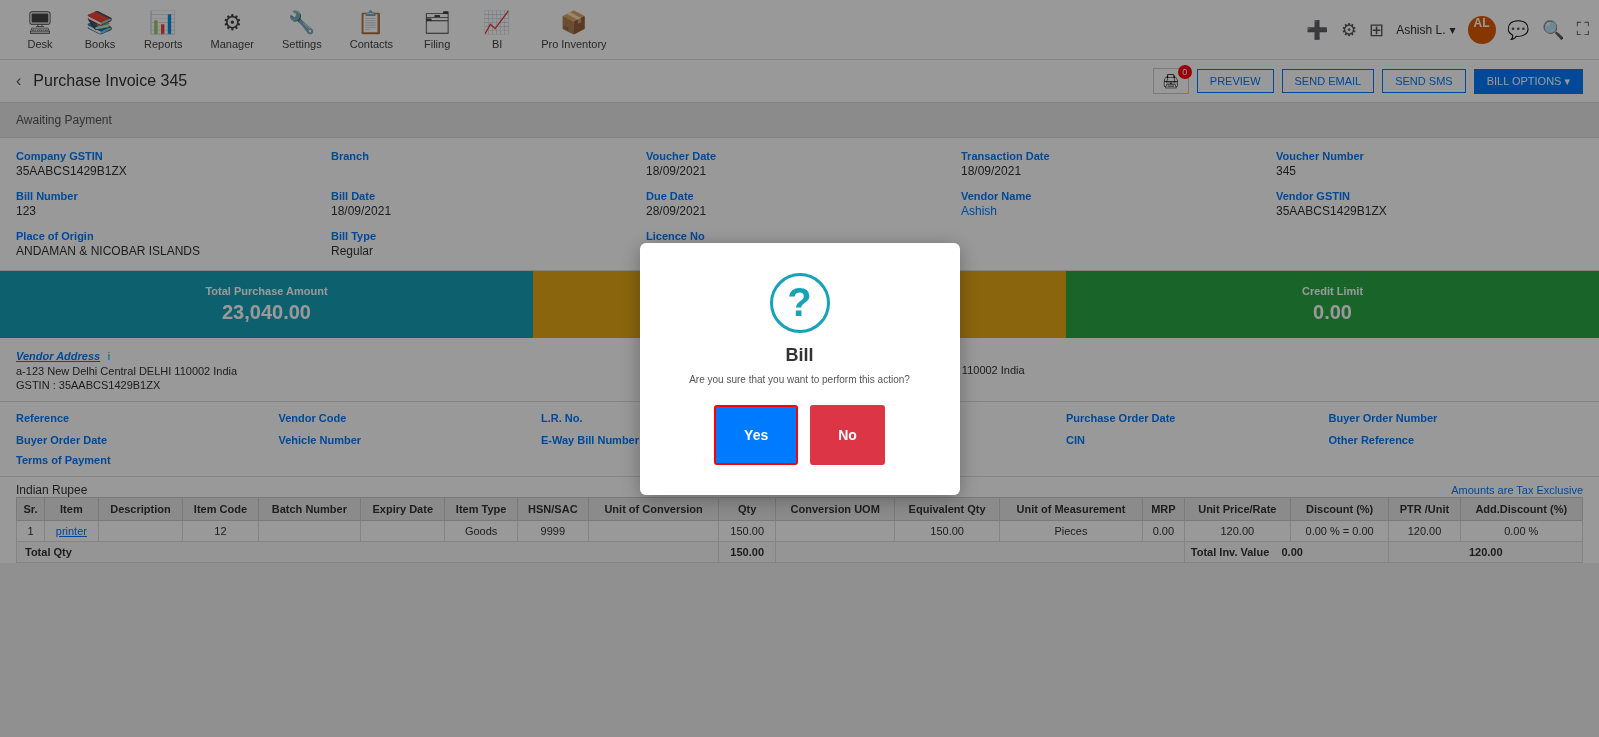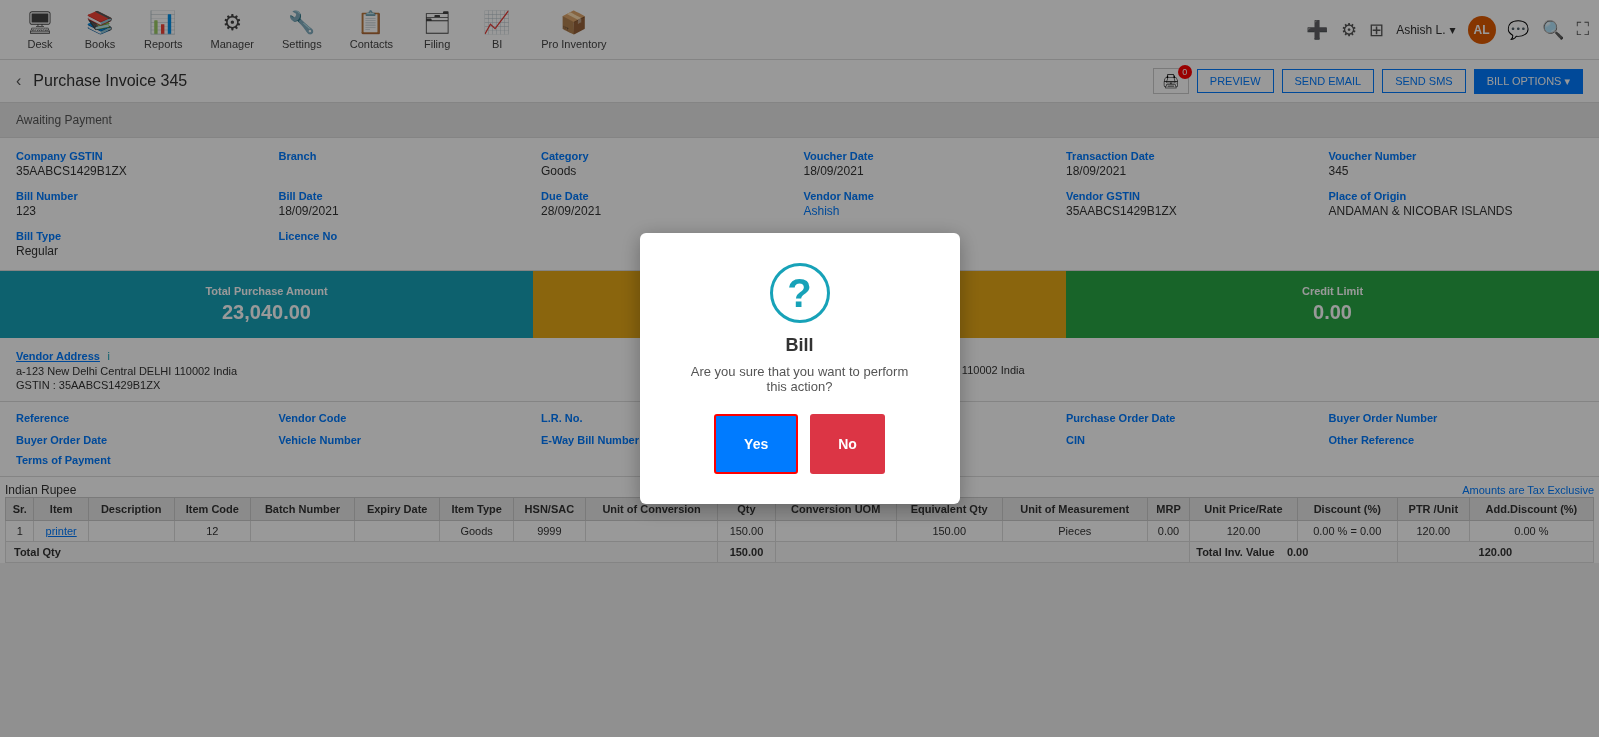--- a/index.html
+++ b/index.html
@@ -15,21 +15,21 @@
       display: flex; flex-direction: column; align-items: center;
       justify-content: center; padding: 0 14px; cursor: pointer;
       font-size: 11px; color: #444; height: 60px; min-width: 60px;
     }
     .nav-icon { font-size: 22px; margin-bottom: 2px; }
     .nav-right {
       margin-left: auto; display: flex; align-items: center; gap: 12px;
     }
     .nav-right-icon { font-size: 18px; color: #555; cursor: pointer; }
     .nav-user { display: flex; align-items: center; gap: 4px; font-size: 12px; cursor: pointer; }
-    .avatar { width: 28px; height: 28px; border-radius: 50%; background: #e05a00; color: #fff; display: flex; align-items: center; justify-content: center; font-weight: bold; font-size: 12px; }
+    .avatar { width: 28px; height: 28px; border-radius: 50%; background: #e05a00; color: #fff; display: flex; justify-content: center; font-weight: bold; font-size: 12px; }
 
     
     .page-content { padding: 0; background: #f0f0f0; }
 
     
     .invoice-header {
       display: flex; align-items: center; background: #fff;
       padding: 8px 16px; border-bottom: 1px solid #ddd; gap: 12px;
     }
     .back-btn { font-size: 16px; cursor: pointer; color: #555; }
@@ -40,46 +40,46 @@
     .btn-send-sms { background: #fff; border: 1px solid #007bff; color: #007bff; padding: 5px 12px; cursor: pointer; font-size: 11px; }
     .btn-bill-options { background: #007bff; border: 1px solid #007bff; color: #fff; padding: 5px 12px; cursor: pointer; font-size: 11px; }
     .print-icon-btn { border: 1px solid #ccc; background: #fff; padding: 4px 8px; cursor: pointer; font-size: 14px; position: relative; }
     .badge-red { position: absolute; top: -4px; right: -4px; background: red; color: #fff; border-radius: 50%; width: 14px; height: 14px; font-size: 9px; display: flex; align-items: center; justify-content: center; }
 
     
     .status-bar { background: #e8e8e8; padding: 10px 16px; font-size: 12px; color: #555; border-bottom: 1px solid #ddd; }
 
     
     .info-section { background: #fff; padding: 12px 16px; border-bottom: 1px solid #ddd; }
-    .info-grid { display: grid; grid-template-columns: repeat(6, 1fr); gap: 12px 8px; }
+    .info-grid { display: grid; grid-template-columns: repeat(5, 1fr); gap: 12px 8px; }
     .info-field label { font-size: 11px; color: #007bff; font-weight: bold; display: block; margin-bottom: 2px; }
     .info-field span { font-size: 12px; color: #333; }
 
     
     .summary-cards { display: flex; gap: 0; }
     .card-blue { background: #007bff; color: #fff; flex: 1; padding: 14px 16px; text-align: center; }
     .card-teal { background: #17a2b8; color: #fff; flex: 1; padding: 14px 16px; text-align: center; }
     .card-gold { background: #e6a817; color: #fff; flex: 1; padding: 14px 16px; text-align: center; }
     .card-green { background: #28a745; color: #fff; flex: 1; padding: 14px 16px; text-align: center; }
     .card-title { font-size: 11px; font-weight: bold; }
     .card-value { font-size: 20px; font-weight: bold; margin-top: 4px; }
 
     
     .address-section { background: #fff; padding: 10px 16px; border-bottom: 1px solid #ddd; }
     .address-grid { display: grid; grid-template-columns: 1fr 1fr; gap: 8px; }
-    .address-label { color: #007bff; font-weight: bold; font-size: 11px; text-decoration: underline; cursor: pointer; }
+    .address-label { color: #007bff; font-weight: bold; font-size: 11px; text-decoration: underline; cursor: pointer; font-style: italic; }
     .address-text { font-size: 11px; color: #333; margin-top: 2px; }
 
     
     .fields-section { background: #fff; padding: 10px 16px; border-bottom: 1px solid #ddd; }
     .fields-grid { display: grid; grid-template-columns: repeat(6, 1fr); gap: 10px 8px; }
     .field-label { font-size: 11px; color: #007bff; font-weight: bold; }
 
     
-    .currency-section { background: #fff; padding: 6px 5px 0; }
+    .currency-section { background: #fff; padding: 6px 16px 0; }
     .currency-row { display: flex; justify-content: space-between; align-items: center; }
     .currency-label { font-size: 12px; color: #333; }
     .tax-exclusive { font-size: 11px; color: #007bff; }
 
     
     .items-table { width: 100%; border-collapse: collapse; font-size: 11px; }
     .items-table th { background: #e8e8e8; border: 1px solid #ccc; padding: 5px 4px; text-align: center; font-weight: bold; color: #333; white-space: nowrap; }
     .items-table td { border: 1px solid #ddd; padding: 4px 6px; text-align: center; color: #333; }
     .items-table td.link { color: #007bff; text-decoration: underline; cursor: pointer; }
     .total-row td { font-weight: bold; background: #f9f9f9; }
@@ -89,21 +89,21 @@
       position: fixed; top: 0; left: 0; width: 100%; height: 100%;
       background: rgba(0,0,0,0.4); display: flex; align-items: center; justify-content: center;
       z-index: 1000;
     }
     .modal-box {
       background: #fff; border-radius: 6px; padding: 30px 40px;
       width: 320px; text-align: center; box-shadow: 0 4px 20px rgba(0,0,0,0.3);
     }
     .modal-icon { font-size: 40px; color: #17a2b8; border: 3px solid #17a2b8; border-radius: 50%; width: 60px; height: 60px; display: flex; align-items: center; justify-content: center; margin: 0 auto 12px; font-weight: bold; }
     .modal-title { font-size: 18px; font-weight: bold; margin-bottom: 8px; }
-    .modal-text { font-size: 13px; color: #555; margin-bottom: 20px; }
+    .modal-text { font-size: 10px; color: #555; margin-bottom: 20px; }
     .modal-buttons { display: flex; gap: 12px; justify-content: center; }
     .btn-yes { background: #007bff; color: #fff; border: 2px solid red; padding: 20px 28px; cursor: pointer; font-size: 14px; border-radius: 3px; font-weight: bold; }
     .btn-no { background: #dc3545; color: #fff; border: none; padding: 8px 28px; cursor: pointer; font-size: 14px; border-radius: 3px; font-weight: bold; }
   </style>
 </head>
 <body>
 
 <div class="top-nav">
   <div class="nav-item">
     <span class="nav-icon">🖥</span>
@@ -182,24 +182,20 @@
 
   <div class="info-section">
     <div class="info-grid">
       <div class="info-field">
         <label>Company GSTIN</label>
         <span>35AABCS1429B1ZX</span>
       </div>
       <div class="info-field">
         <label>Branch</label>
         <span></span>
-      </div>
-      <div class="info-field">
-        <label>Category</label>
-        <span>Goods</span>
       </div>
       <div class="info-field">
         <label>Voucher Date</label>
         <span>18/09/2021</span>
       </div>
       <div class="info-field">
         <label>Transaction Date</label>
         <span>18/09/2021</span>
       </div>
       <div class="info-field">

